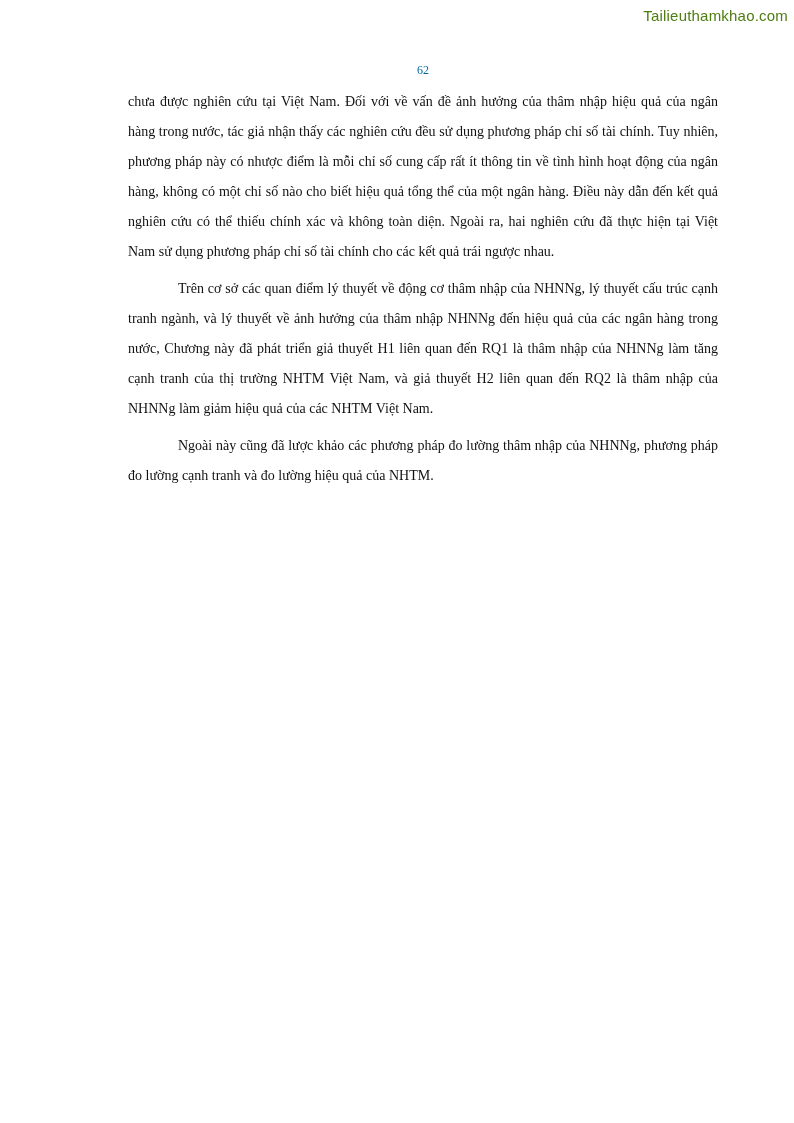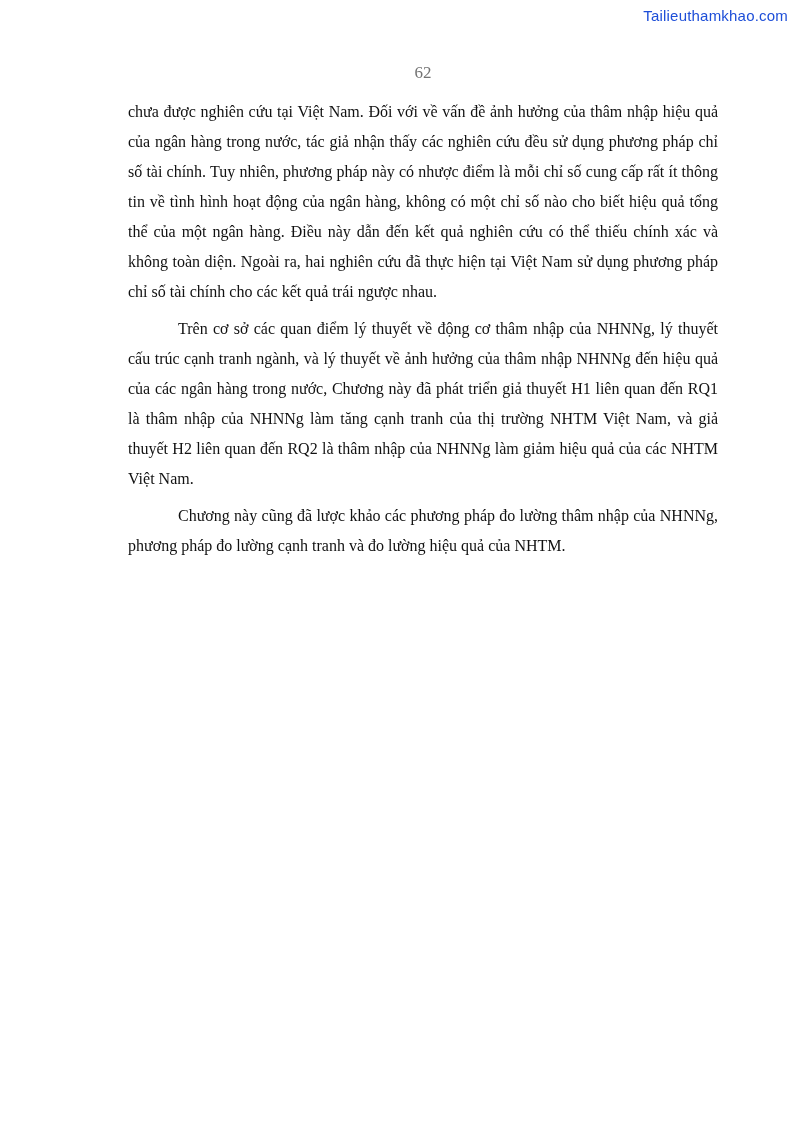--- a/index.html
+++ b/index.html
@@ -17,53 +17,53 @@
     inset: 0;
     background: #ffffff;
   }
   .watermark {
     position: absolute;
     top: 7px;
     right: 6px;
     font-family: "Liberation Sans", "DejaVu Sans", sans-serif;
     font-size: 15px;
     letter-spacing: 0.2px;
-    color: #1d4ed8;
+    color: #4d7c0f;
     text-shadow: 0.5px 0.5px 0 #ffffff;
   }
   .page-number {
     position: absolute;
     top: 63px;
     left: 128px;
     width: 590px;
     text-align: center;
-    font-size: 17px;
-    color: #737373;
+    font-size: 12px;
+    color: #0369a1;
   }
   .content {
     position: absolute;
-    top: 97px;
+    top: 87px;
     left: 128px;
     width: 590px;
-    font-size: 16px;
+    font-size: 14px;
     line-height: 30px;
     text-align: justify;
     color: #111111;
   }
   .content p { margin: 0 0 7px 0; }
   .content p.indent { text-indent: 50px; }
 </style>
 </head>
 <body>
 
 <div class="page">
 
   <div class="watermark">Tailieuthamkhao.com</div>
 
   <div class="page-number">62</div>
 
   <div class="content">
     <p>chưa được nghiên cứu tại Việt Nam. Đối với về vấn đề ảnh hưởng của thâm nhập hiệu quả của ngân hàng trong nước, tác giả nhận thấy các nghiên cứu đều sử dụng phương pháp chỉ số tài chính. Tuy nhiên, phương pháp này có nhược điểm là mỗi chỉ số cung cấp rất ít thông tin về tình hình hoạt động của ngân hàng, không có một chỉ số nào cho biết hiệu quả tổng thể của một ngân hàng. Điều này dẫn đến kết quả nghiên cứu có thể thiếu chính xác và không toàn diện. Ngoài ra, hai nghiên cứu đã thực hiện tại Việt Nam sử dụng phương pháp chỉ số tài chính cho các kết quả trái ngược nhau.</p>
     <p class="indent">Trên cơ sở các quan điểm lý thuyết về động cơ thâm nhập của NHNNg, lý thuyết cấu trúc cạnh tranh ngành, và lý thuyết về ảnh hưởng của thâm nhập NHNNg đến hiệu quả của các ngân hàng trong nước, Chương này đã phát triển giả thuyết H1 liên quan đến RQ1 là thâm nhập của NHNNg làm tăng cạnh tranh của thị trường NHTM Việt Nam, và giả thuyết H2 liên quan đến RQ2 là thâm nhập của NHNNg làm giảm hiệu quả của các NHTM Việt Nam.</p>
-    <p class="indent">Chương này cũng đã lược khảo các phương pháp đo lường thâm nhập của NHNNg, phương pháp đo lường cạnh tranh và đo lường hiệu quả của NHTM.</p>
+    <p class="indent">Ngoài này cũng đã lược khảo các phương pháp đo lường thâm nhập của NHNNg, phương pháp đo lường cạnh tranh và đo lường hiệu quả của NHTM.</p>
   </div>
 
 </div>
 
 </body></html>

